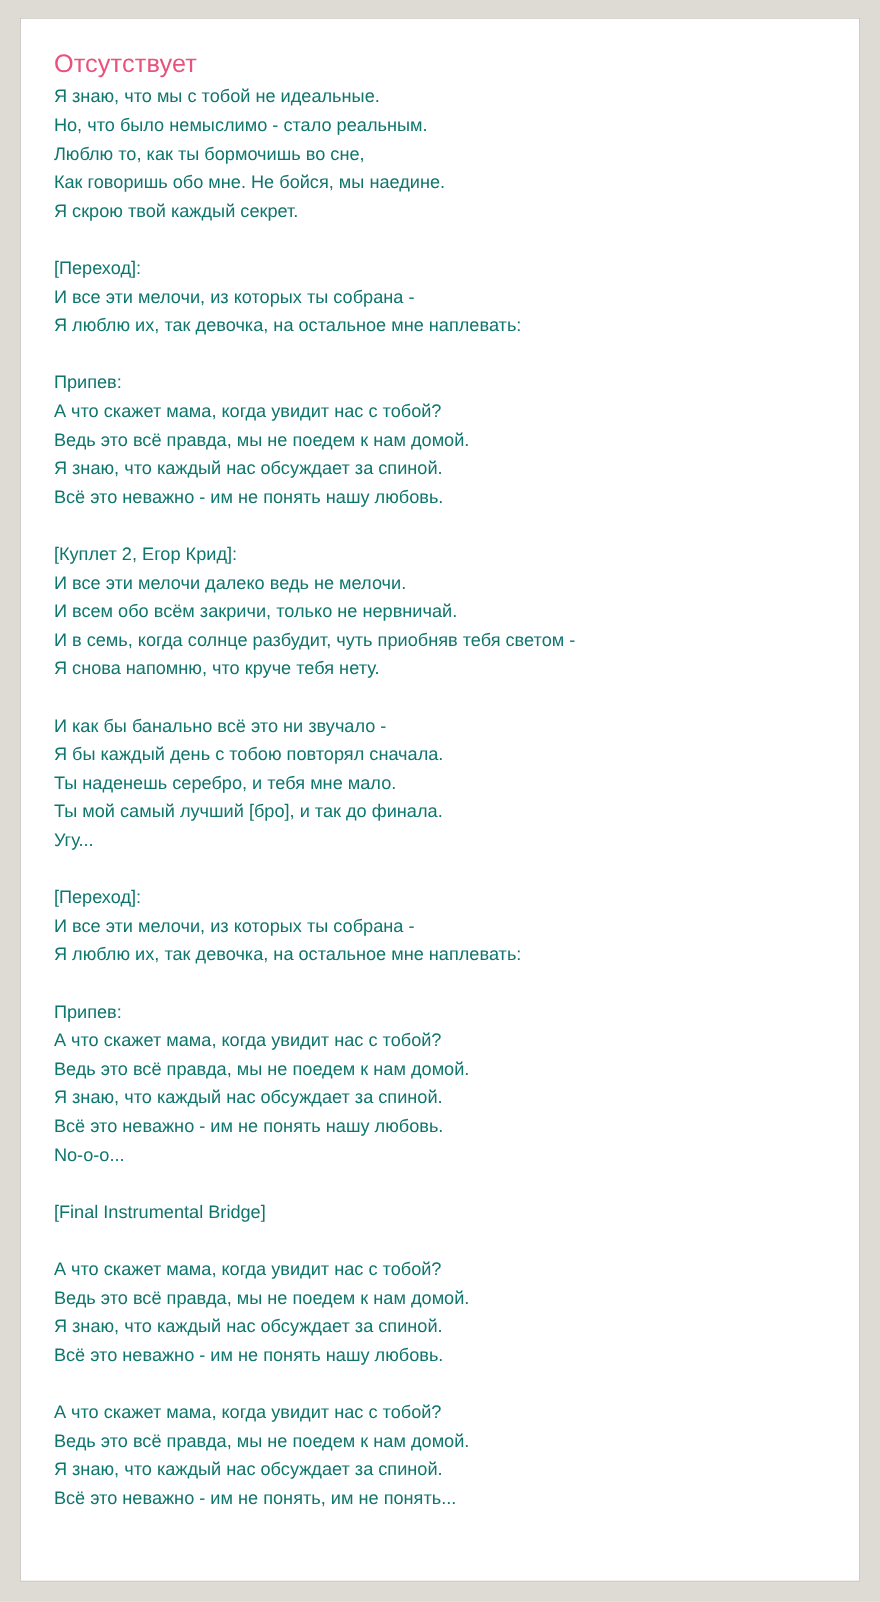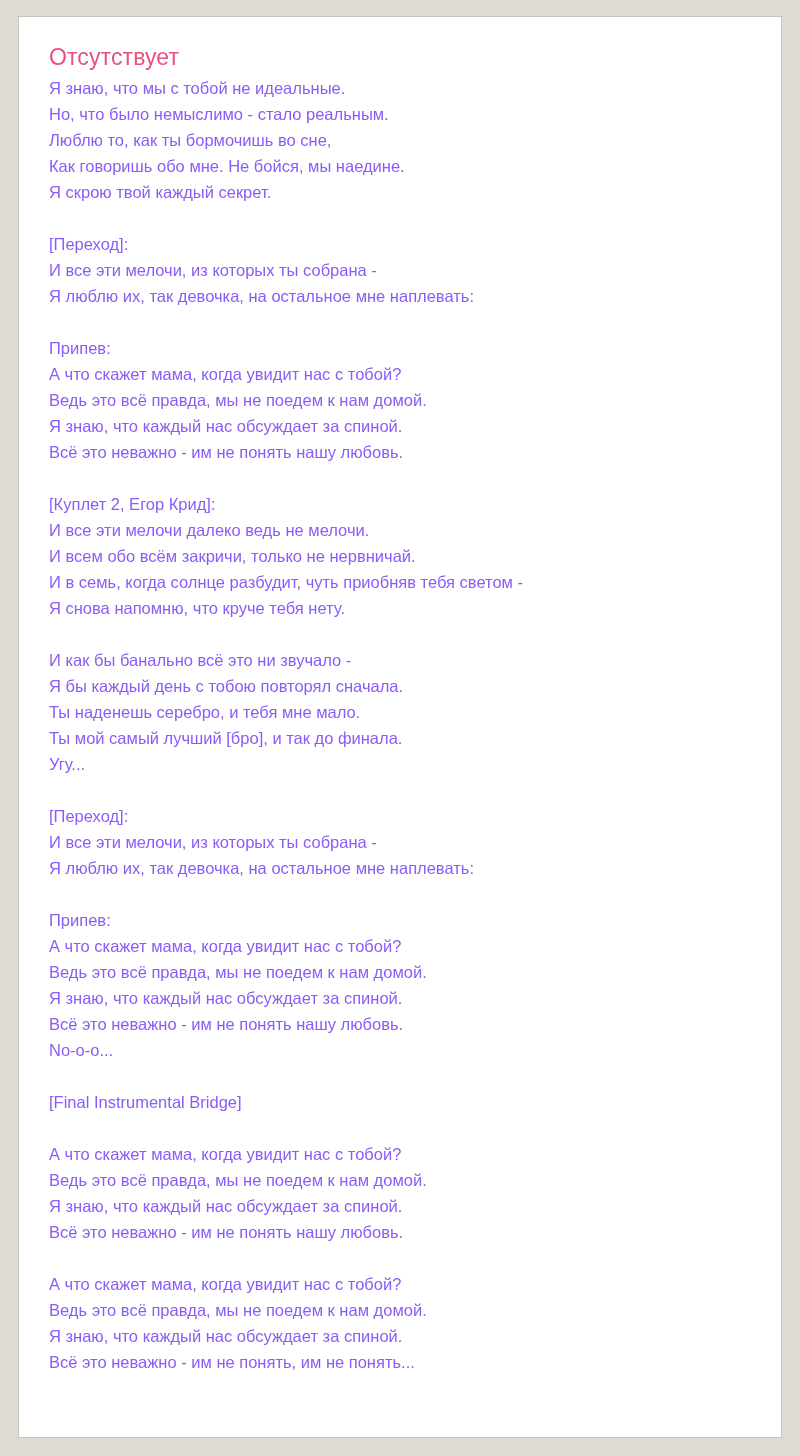--- a/index.html
+++ b/index.html
@@ -52,21 +52,21 @@
     border-bottom: 1px dashed #b9cfe0;
     margin-bottom: 14px;
   }
   .artist-link {
     color: #2d83c4;
     text-decoration: none;
   }
   .lyrics {
     font-size: 16.5px;
     line-height: 26px;
-    color: #8b5cf6;
+    color: #0f766e;
     white-space: pre-wrap;
     word-wrap: break-word;
     margin: 0;
     font-family: "Liberation Sans", sans-serif;
   }
 </style>
 </head>
 <body>
 
 <div class="page-frame">

